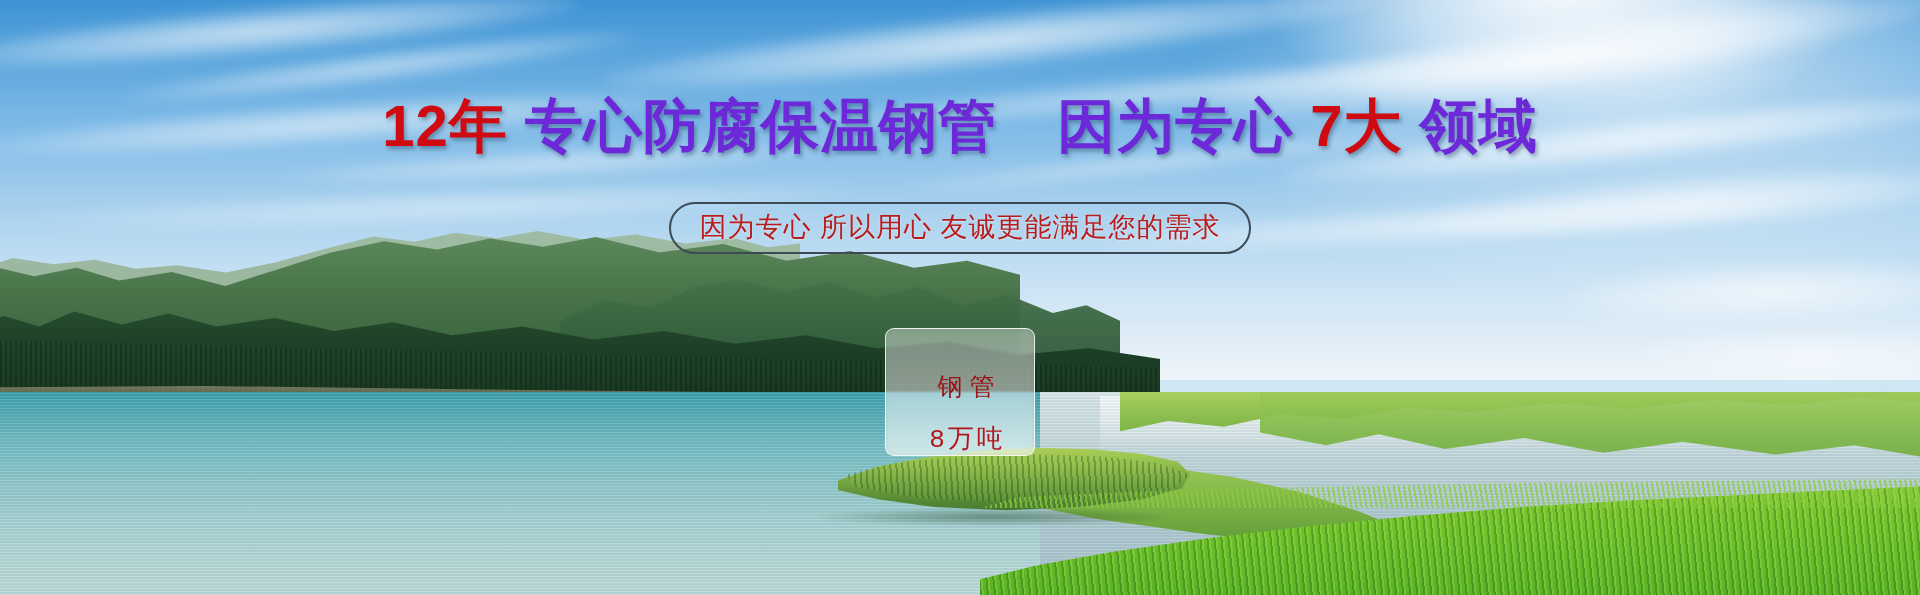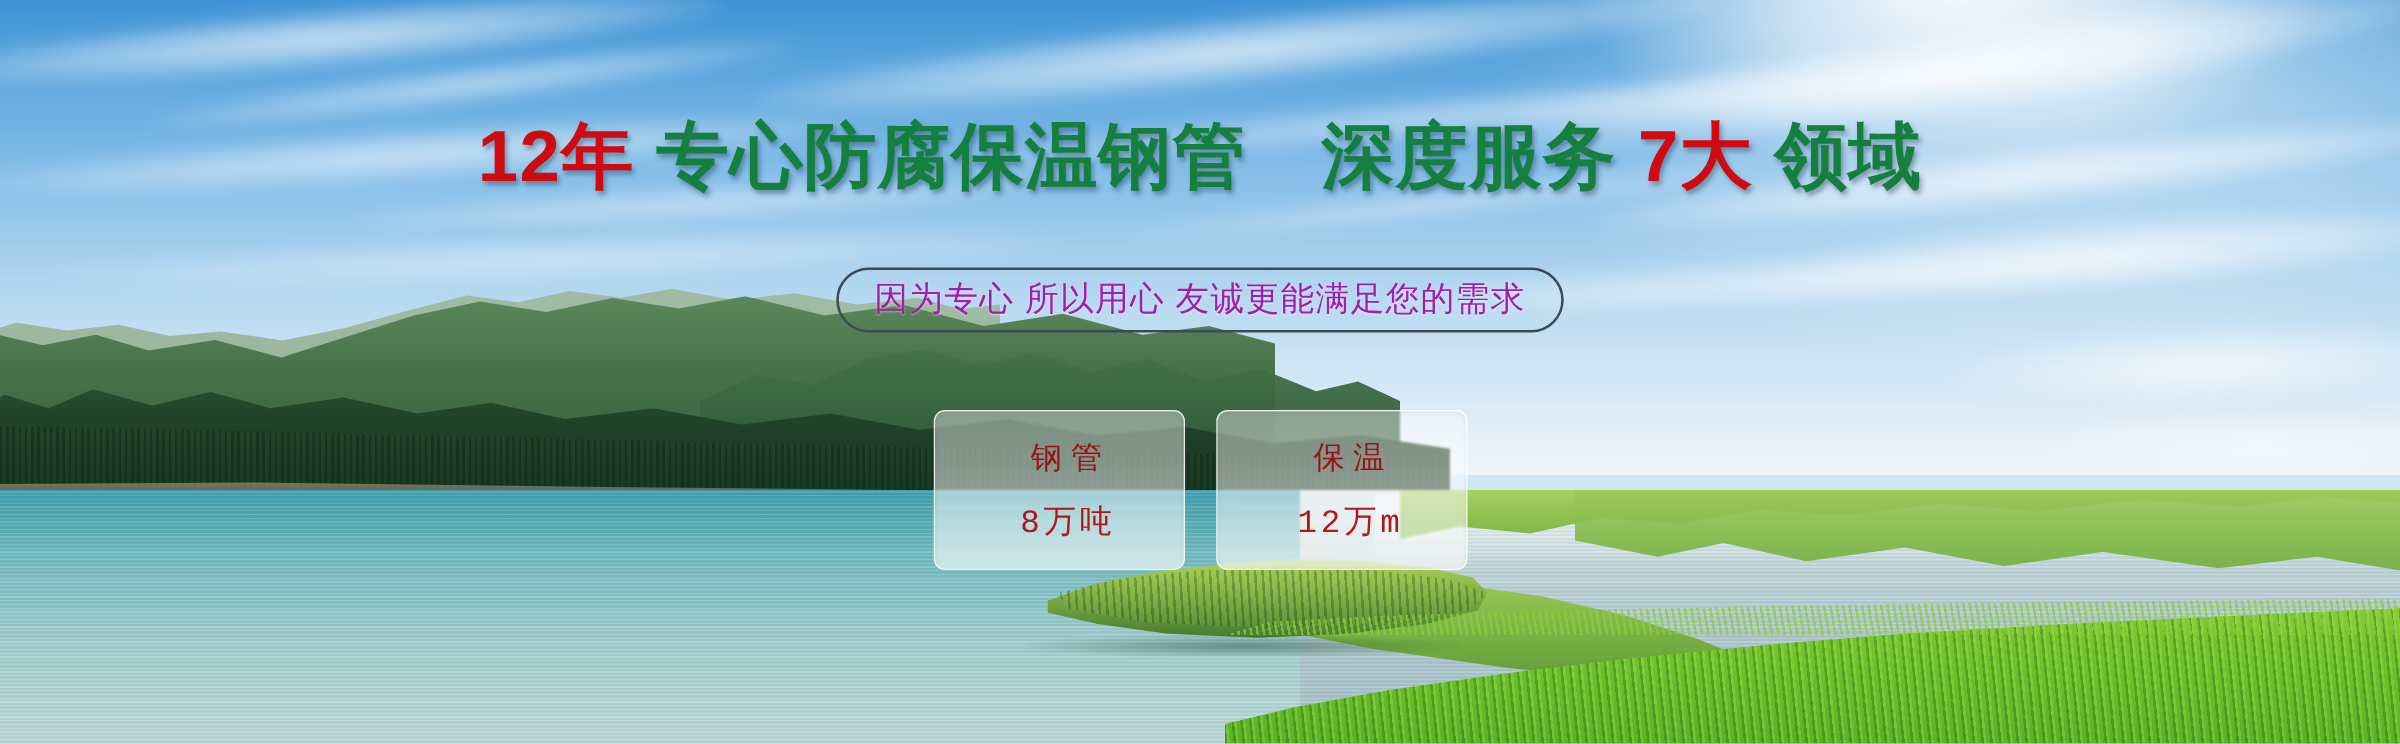--- a/index.html
+++ b/index.html
@@ -181,53 +181,52 @@
   
   .headline {
     position:absolute; left:0; top:92px; width:1920px;
     text-align:center;
     font-size:58px; line-height:68px;
     font-weight:bold;
     letter-spacing:1px;
     white-space:nowrap;
     text-shadow:2px 3px 4px rgba(0,30,60,.35);
   }
-  .headline .dark { color:#15803d; }
+  .headline .dark { color:#6d28d9; }
   .headline .red  { color:#cf0a10;margin-top:24px; }
   .headline .gapsp { display:inline-block; width:26px; }
 
   
   .subtitle-wrap {
     position:absolute; left:0; top:202px; width:1920px; text-align:center;
   }
   .subtitle {
     display:inline-block;
     border:2px solid #3b4a55;
     border-radius:26px;
     padding:6px 28px 8px;
     font-size:27px; line-height:34px;
-    color:#a21caf;
+    color:#b91c1c;
     letter-spacing:1px;
     white-space:nowrap;
     text-shadow:0 1px 2px rgba(255,255,255,.5);
-    margin-top:12px;
   }
 
   
   .stats {
     position:absolute; left:0; top:328px; width:1920px;
     display:flex; justify-content:center; gap:25px;
   }
   .stat {
-    width:201px; height:128px;
+    width:150px; height:128px;
     border-radius:9px;
     background:linear-gradient(to bottom, rgba(255,255,255,.40) 0%, rgba(255,255,255,.52) 55%, rgba(255,255,255,.62) 100%);
     border:1px solid rgba(255,255,255,.82);
     box-shadow:0 1px 4px rgba(40,70,60,.10) inset;
-    display:flex; flex-direction:column; align-items:center; justify-content:center;
+    display:flex; flex-direction:column; align-items:center; justify-content:flex-end;
     backdrop-filter:blur(1px);
     padding-left:12px;
   }
   .stat-label {
     font-family:"DejaVu Sans","Liberation Sans",sans-serif;
     font-size:25px; line-height:30px; color:#9c1116;
     letter-spacing:7px; text-indent:7px;
     margin-bottom:16px;
   }
   .stat-value {
@@ -281,37 +280,33 @@
   <div class="island-shadow"></div>
 
   <div class="grass"></div>
   <div class="grass-blades"></div>
   <div class="grass-edge"></div>
 
   <div class="headline">
     <span class="red">12年</span>
     <span class="dark">专心防腐保温钢管</span>
     <span class="gapsp"></span>
-    <span class="dark">深度服务</span>
+    <span class="dark">因为专心</span>
     <span class="red">7大</span>
     <span class="dark">领域</span>
   </div>
 
   <div class="subtitle-wrap">
     <div class="subtitle">因为专心 所以用心 友诚更能满足您的需求</div>
   </div>
 
   <div class="stats">
 
     <div class="stat">
       <div class="stat-label">钢管</div>
       <div class="stat-value"><span>8万吨</span><sup></sup></div>
     </div>
 
 
-    <div class="stat">
-      <div class="stat-label">保温</div>
-      <div class="stat-value"><span>12万m</span><sup></sup></div>
-    </div>
 
   </div>
 
 </div>
 
 </body></html>

